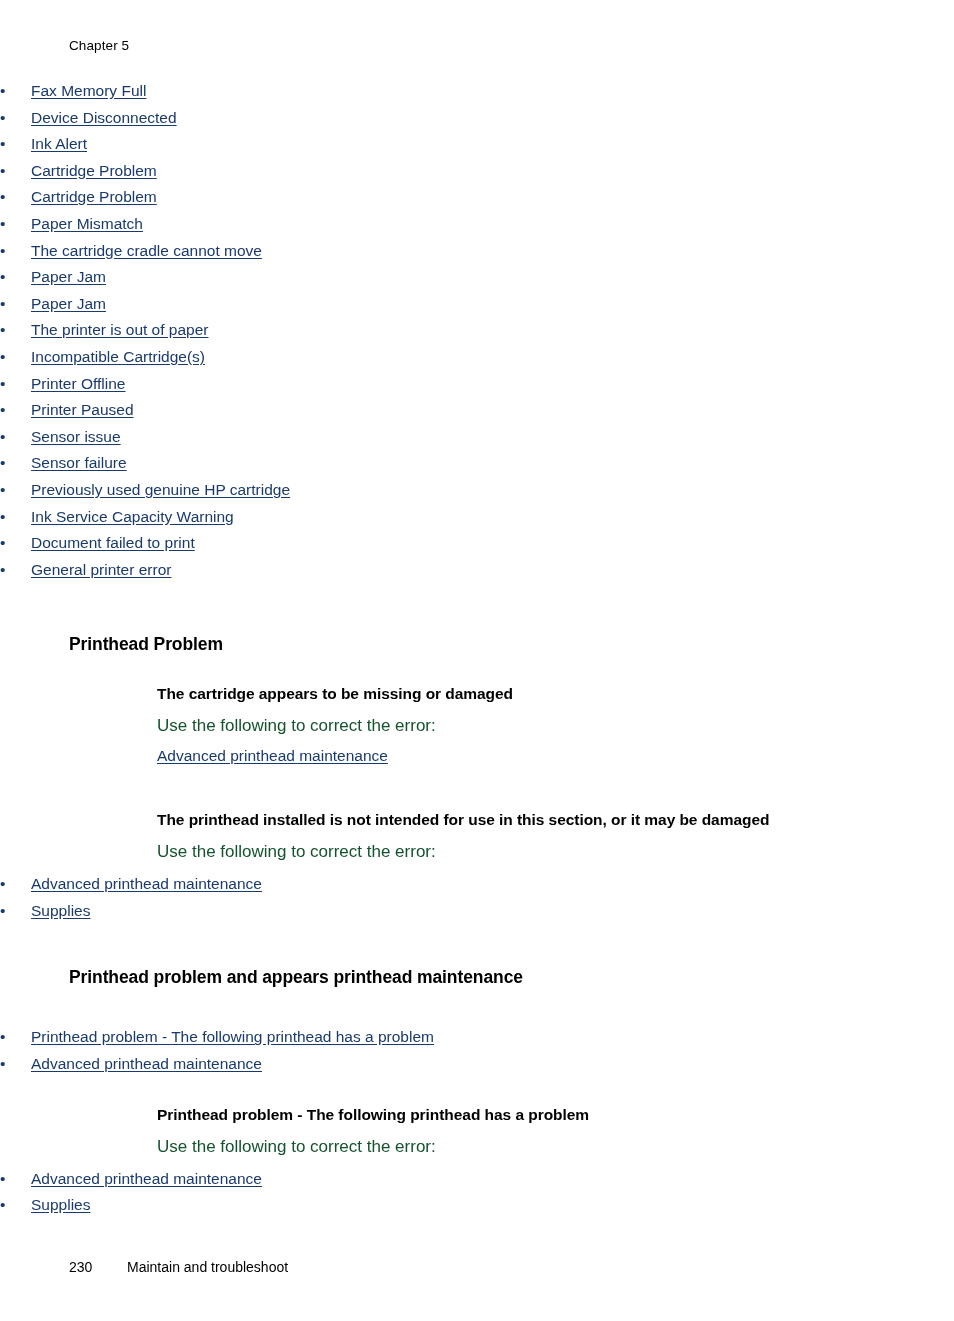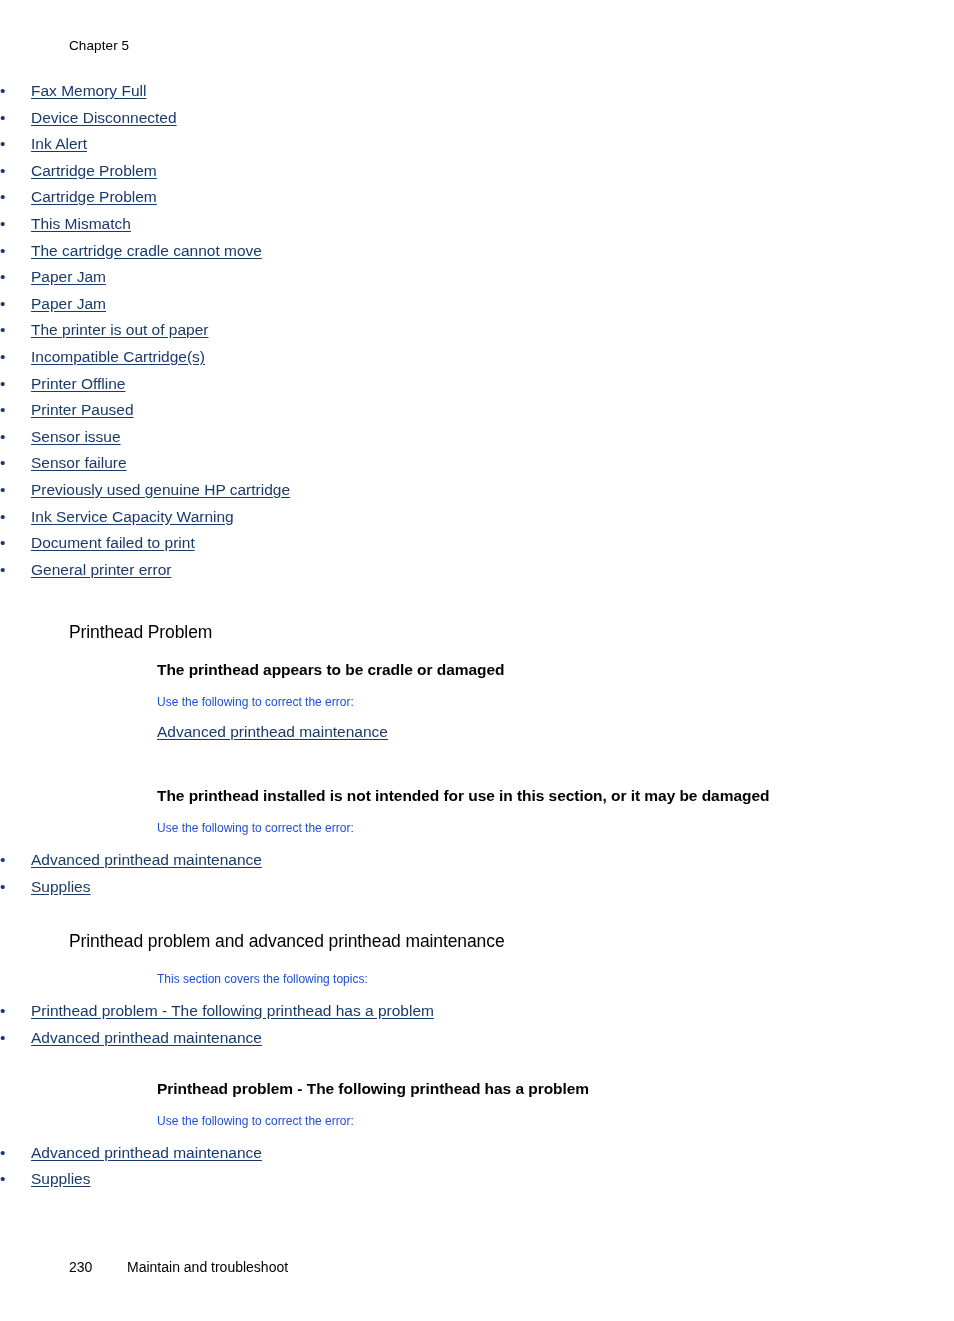--- a/index.html
+++ b/index.html
@@ -82,44 +82,44 @@
 
   a.doclink {
     color: #1a3a6b;
     text-underline-offset: 2px;
     font-size: 15.5px;
     cursor: pointer;
   }
 
   
   h2.section-heading {
-    margin: 4px;
+    margin: 16px;
     font-size: 17.5px;
-    font-weight: normal;
+    font-weight: bold;
     color: #000;
     line-height: 22px;
     letter-spacing: -0.1px;
     margin-left: 69px;
   }
 
   h3.sub-heading {
     margin: 0;
     font-size: 15.5px;
     font-weight: bold;
     color: #000;
     line-height: 22px;
     margin-left: 157px;
     letter-spacing: -0.05px;
   }
 
   p.body-text {
     margin: 0;
-    font-size: 12px;
+    font-size: 17px;
     line-height: 22px;
-    color: #1d4ed8;
+    color: #14532d;
     margin-left: 157px;
   }
 
   p.link-line {
     margin: 0;
     line-height: 22px;
     margin-left: 157px;
   }
 
   
@@ -173,21 +173,21 @@
       <li>
         <span class="bullet-mark">•</span>
         <a class="doclink" href="#">Cartridge Problem</a>
       </li>
       <li>
         <span class="bullet-mark">•</span>
         <a class="doclink" href="#">Cartridge Problem</a>
       </li>
       <li>
         <span class="bullet-mark">•</span>
-        <a class="doclink" href="#">This Mismatch</a>
+        <a class="doclink" href="#">Paper Mismatch</a>
       </li>
       <li>
         <span class="bullet-mark">•</span>
         <a class="doclink" href="#">The cartridge cradle cannot move</a>
       </li>
       <li>
         <span class="bullet-mark">•</span>
         <a class="doclink" href="#">Paper Jam</a>
       </li>
       <li>
@@ -235,21 +235,21 @@
         <a class="doclink" href="#">General printer error</a>
       </li>
     </ul>
 
     <div class="sp-34"></div>
 
     <h2 class="section-heading">Printhead Problem</h2>
 
     <div class="sp-12"></div>
 
-    <h3 class="sub-heading">The printhead appears to be cradle or damaged</h3>
+    <h3 class="sub-heading">The cartridge appears to be missing or damaged</h3>
 
     <div class="sp-10"></div>
 
     <p class="body-text">Use the following to correct the error:</p>
 
     <div class="sp-8"></div>
 
     <p class="link-line">
       <a class="doclink" href="#">Advanced printhead maintenance</a>
     </p>
@@ -273,25 +273,24 @@
         <a class="doclink" href="#">Advanced printhead maintenance</a>
       </li>
       <li>
         <span class="bullet-mark">•</span>
         <a class="doclink" href="#">Supplies</a>
       </li>
     </ul>
 
     <div class="sp-26"></div>
 
-    <h2 class="section-heading">Printhead problem and advanced printhead maintenance</h2>
+    <h2 class="section-heading">Printhead problem and appears printhead maintenance</h2>
 
     <div class="sp-12"></div>
 
-    <p class="body-text">This section covers the following topics:</p>
 
     <div class="sp-8"></div>
 
     <ul class="bullets body-list">
       <li>
         <span class="bullet-mark">•</span>
         <a class="doclink" href="#">Printhead problem - The following printhead has a problem</a>
       </li>
       <li>
         <span class="bullet-mark">•</span>

